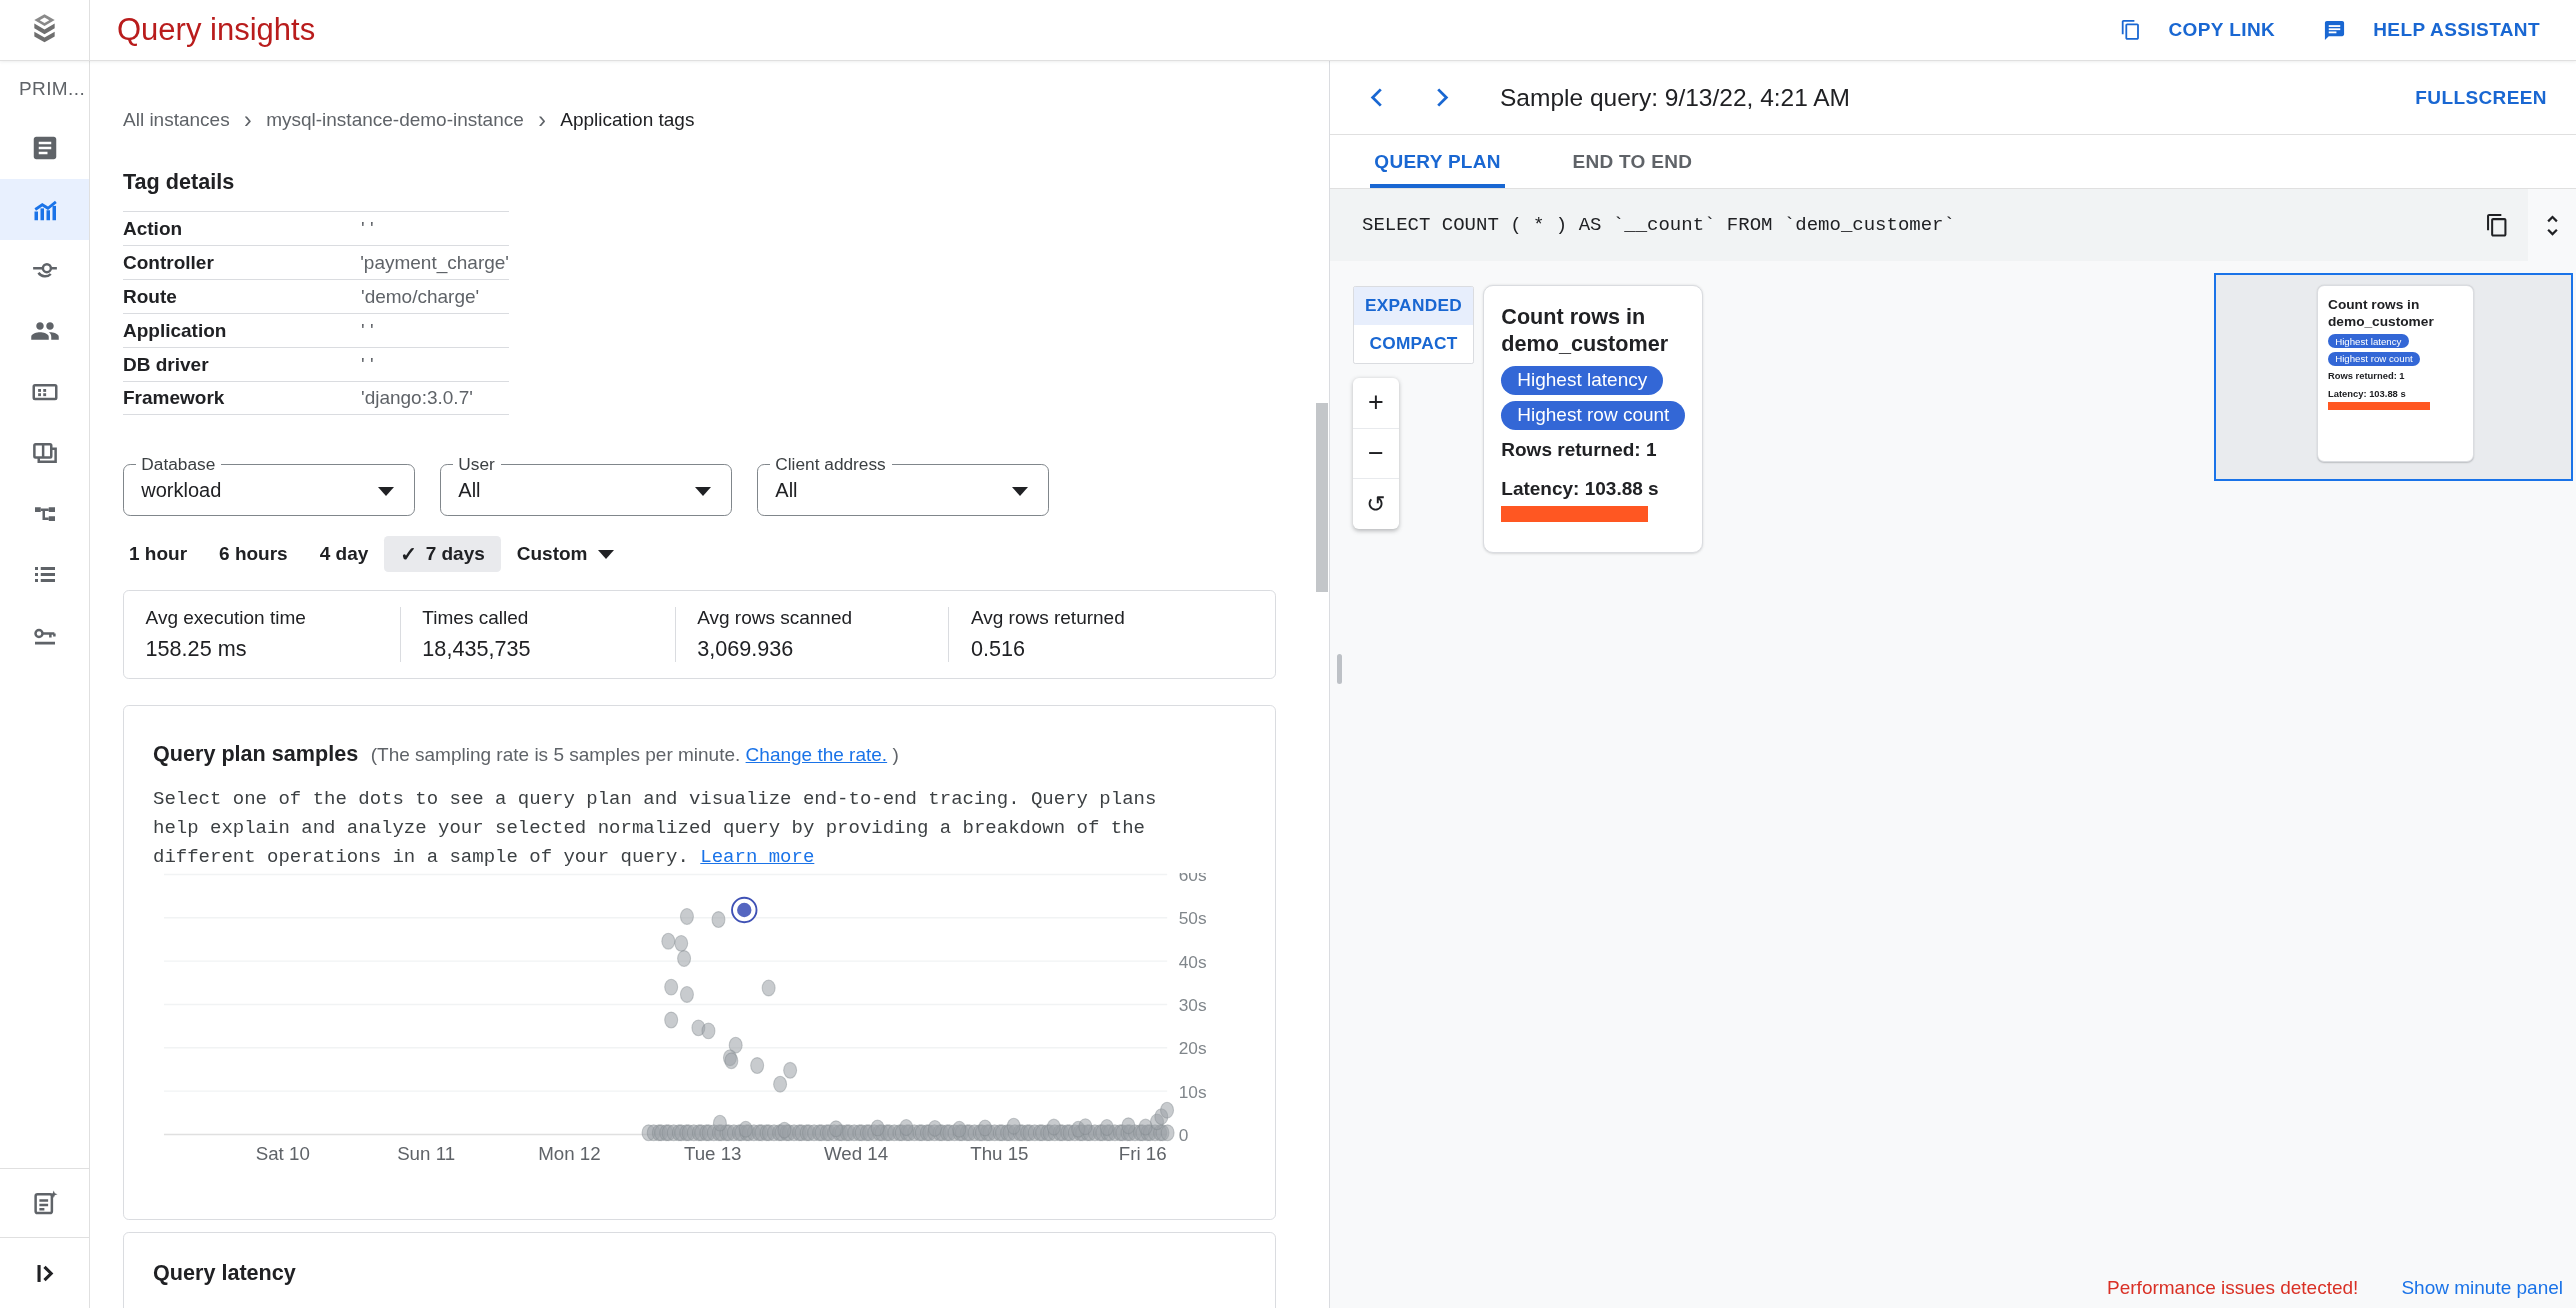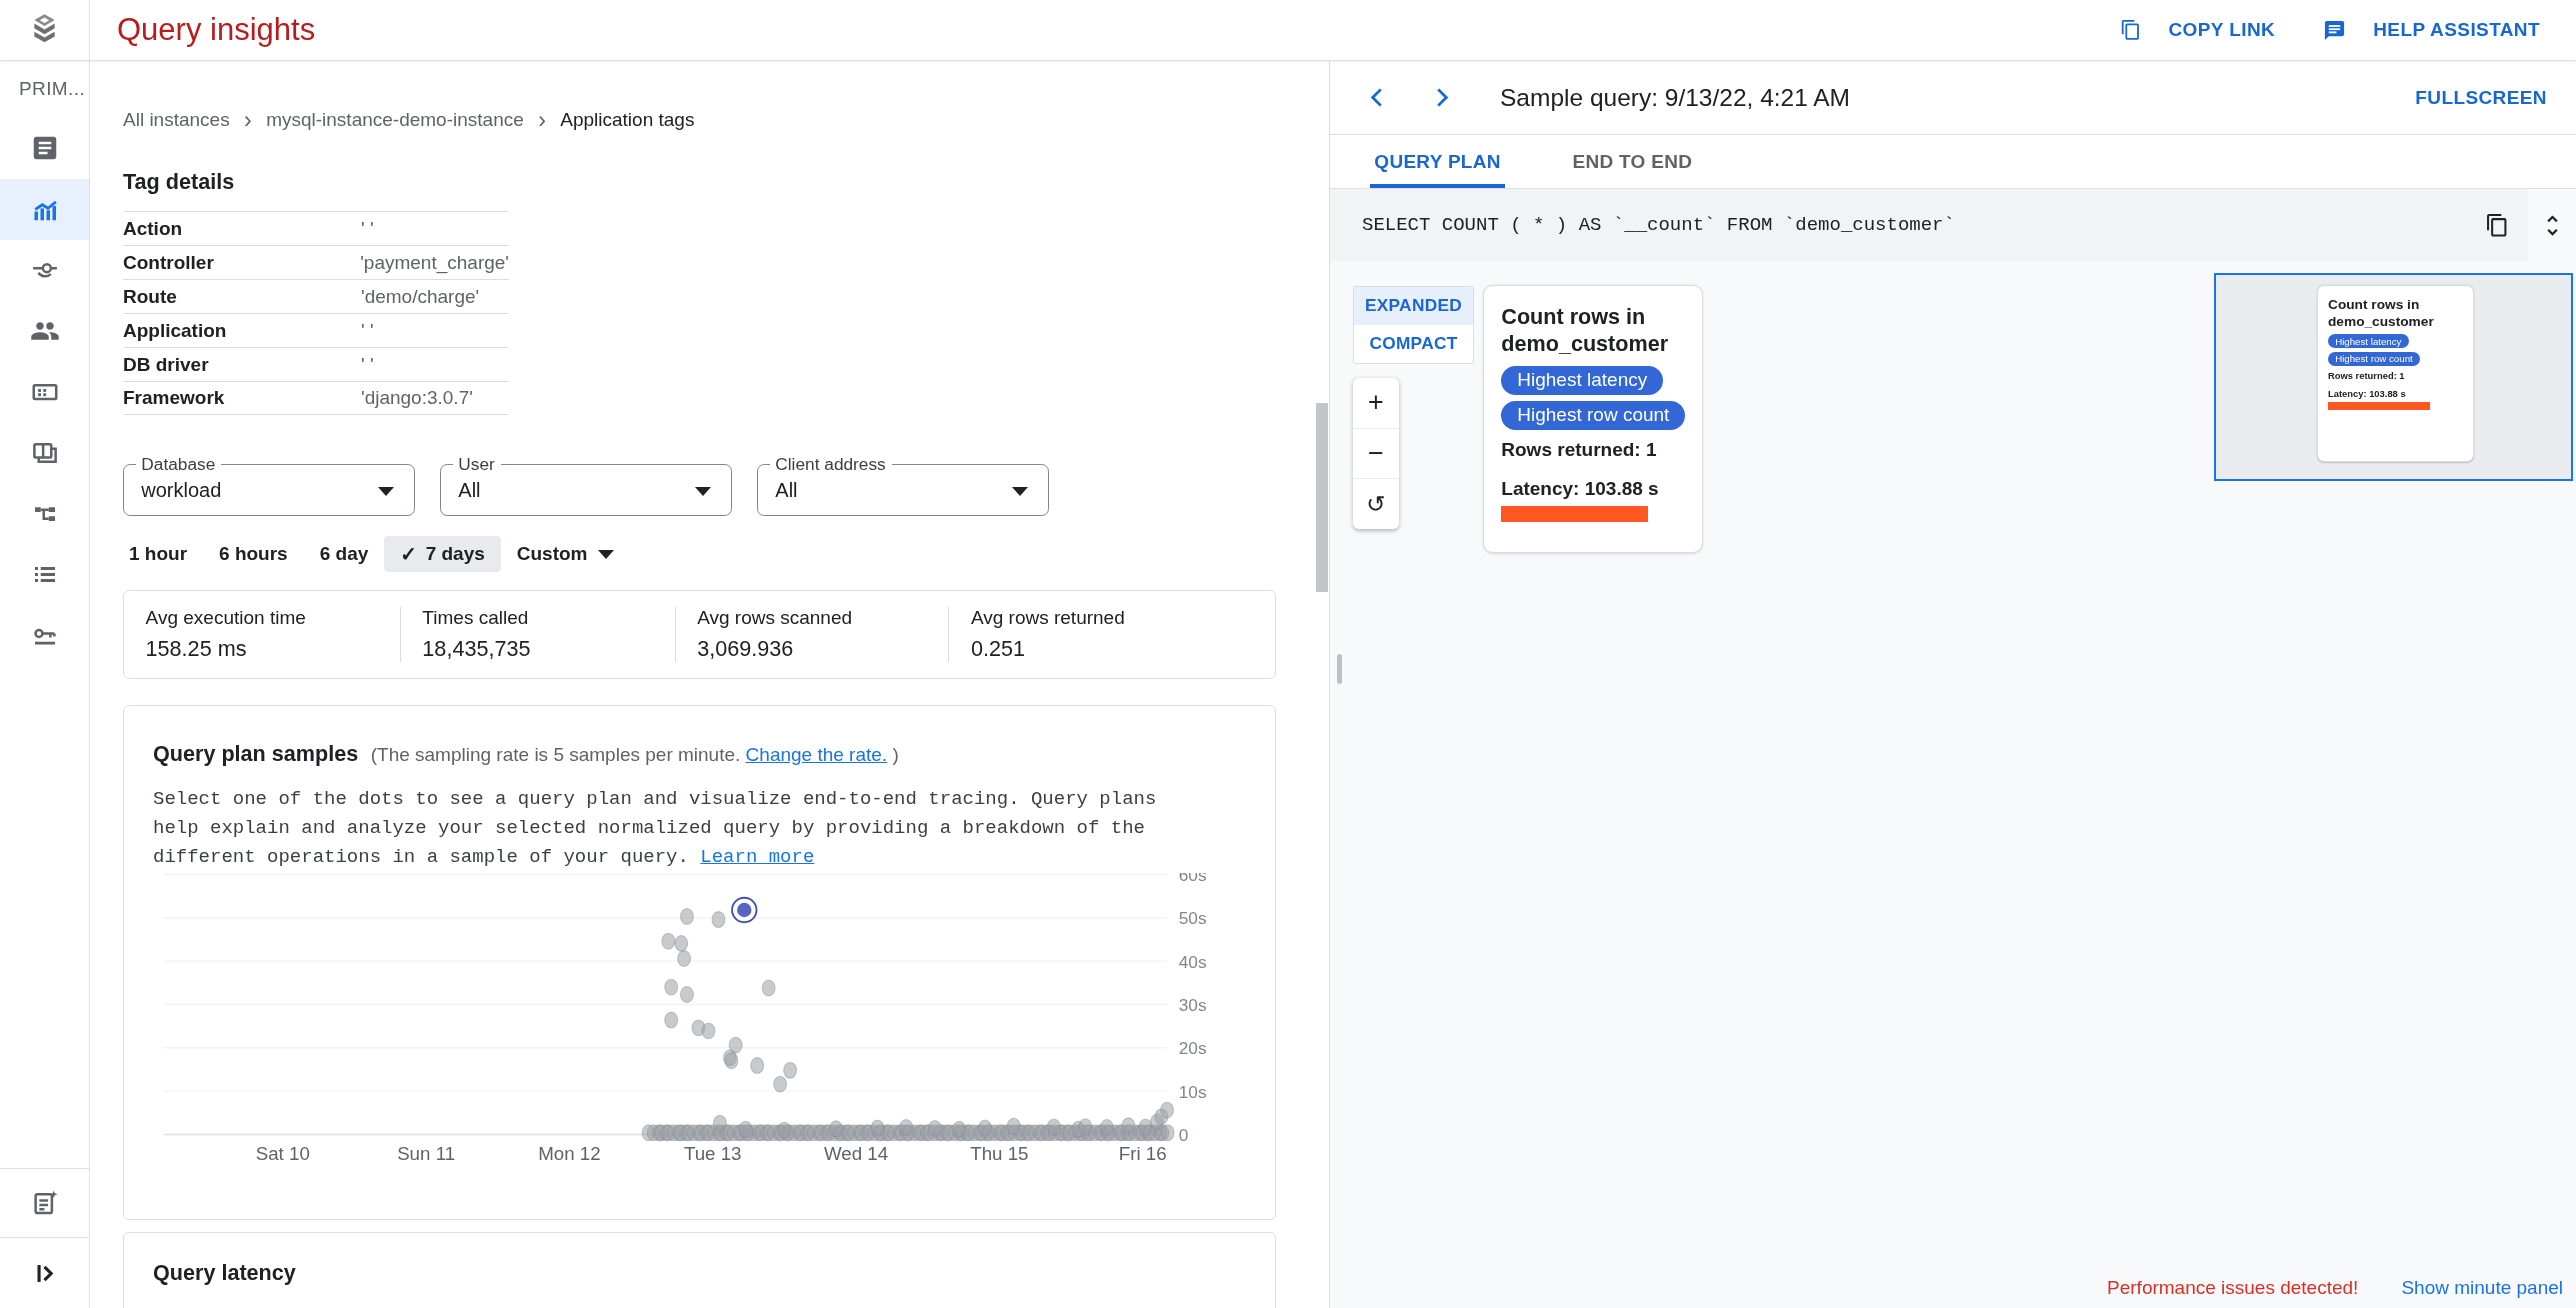--- a/index.html
+++ b/index.html
@@ -332,21 +332,21 @@
   </div>
 
   <div class="chips">
       <div class="chip">
         <span>1 hour</span>
       </div>
       <div class="chip">
         <span>6 hours</span>
       </div>
       <div class="chip">
-        <span>6 day</span>
+        <span>4 day</span>
       </div>
       <div class="chip selected">
         <span class="check">✓</span>
         <span>7 days</span>
       </div>
       <div class="chip">
         <span>Custom</span>
         <span class="caret"></span>
       </div>
     </div>
@@ -359,21 +359,21 @@
       <div class="stat" style="width: 275px;">
         <div class="slabel">Times called</div>
         <div class="svalue">18,435,735</div>
       </div>
       <div class="stat" style="width: 274px;">
         <div class="slabel">Avg rows scanned</div>
         <div class="svalue">3,069.936</div>
       </div>
       <div class="stat" style="width: 327px;">
         <div class="slabel">Avg rows returned</div>
-        <div class="svalue">0.251</div>
+        <div class="svalue">0.516</div>
       </div>
     </div>
 
   <div class="card samples-card">
     <div class="samples-head">
       <span class="section-title">Query plan samples</span>
       <span>(The sampling rate is 5 samples per minute.</span>
       <span class="link u">Change the rate.</span>
       <span>)</span>
     </div>

